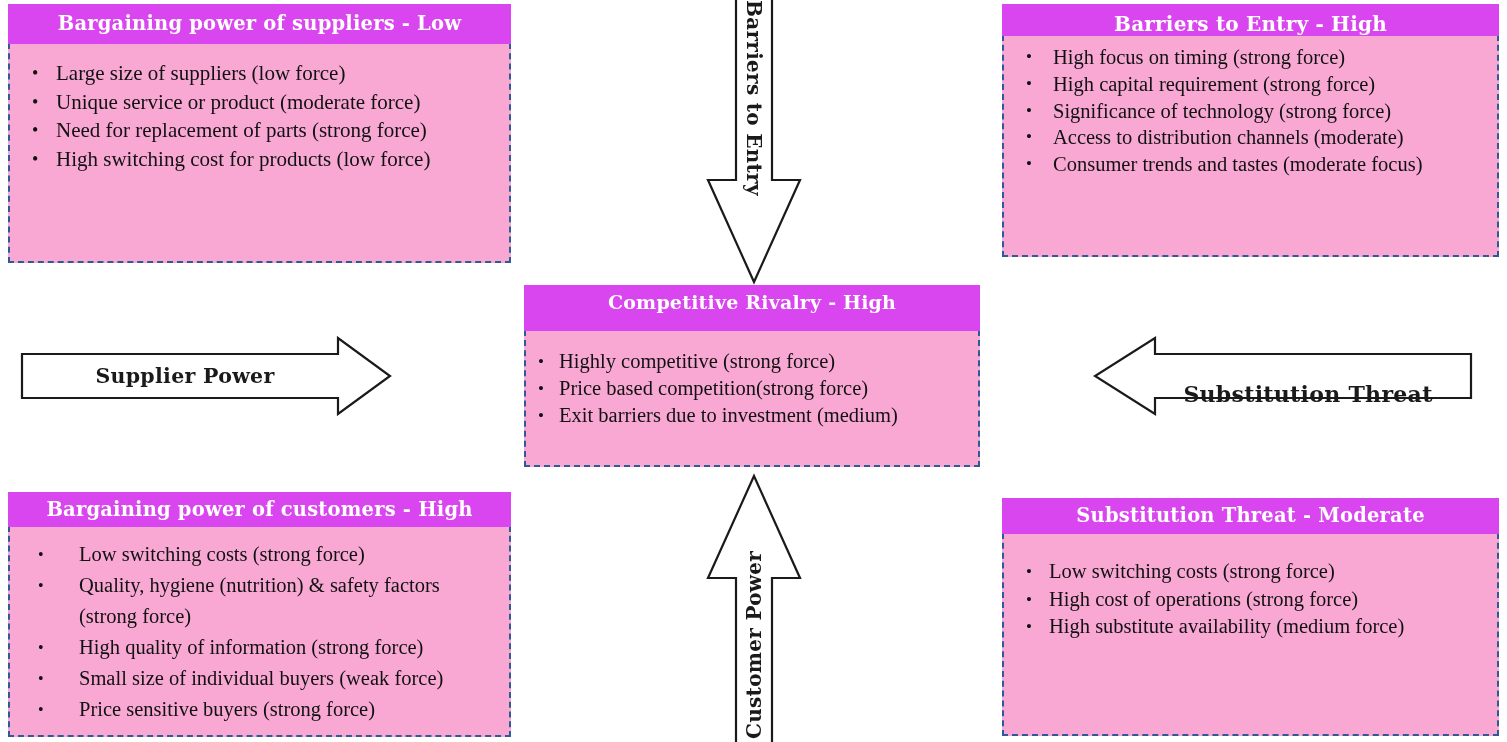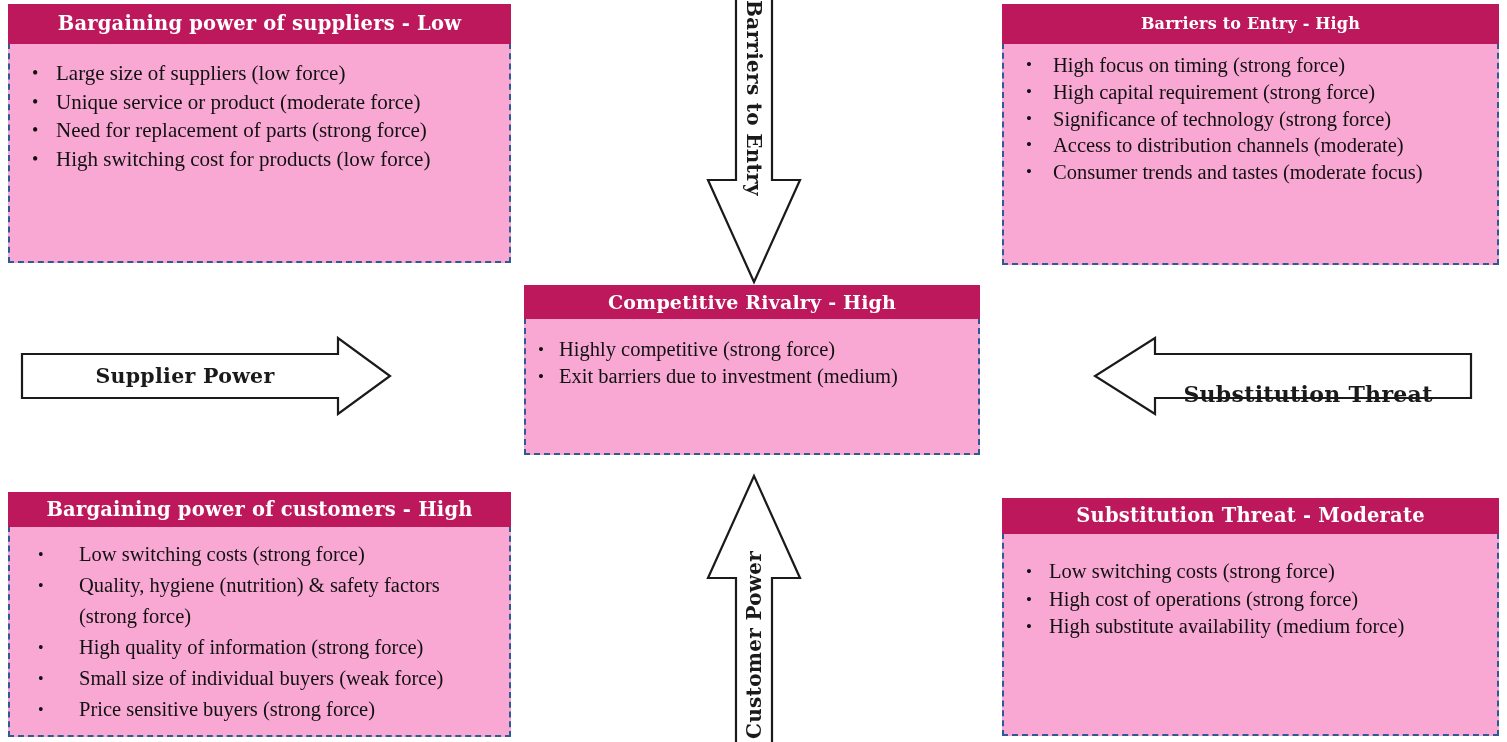--- a/index.html
+++ b/index.html
@@ -14,21 +14,21 @@
     overflow: hidden;
     font-family: "Liberation Serif", "DejaVu Serif", serif;
   }
 
   
   .force-box {
     position: absolute;
     box-sizing: border-box;
   }
   .force-header {
-    background: #be185d;
+    background: #d946ef;
     color: #ffffff;
     font-family: "DejaVu Serif", "Liberation Serif", serif;
     font-weight: bold;
     text-align: center;
     letter-spacing: 0.2px;
     box-sizing: border-box;
     position: relative;
     z-index: 3;
   }
   .force-body {
@@ -59,28 +59,28 @@
 
   
   #box-suppliers { left: 8px; top: 4px; width: 503px; }
   #box-suppliers .force-header { height: 40px; line-height: 40px; font-size: 19.5px; }
   #box-suppliers .force-body { height: 220px; padding: 16px 10px 0 22px; }
   #box-suppliers .force-body li { font-size: 21px; line-height: 28.5px; padding-left: 24px; }
   #box-suppliers .force-body li::before { font-size: 18px; }
 
   
   #box-barriers { left: 1002px; top: 4px; width: 497px; }
-  #box-barriers .force-header { height: 40px; line-height: 40px; font-size: 16px; }
+  #box-barriers .force-header { height: 32px; line-height: 40px; font-size: 20px; }
   #box-barriers .force-body { height: 222px; padding: 9px 8px 0 22px; }
   #box-barriers .force-body li { font-size: 20.5px; line-height: 26.8px; padding-left: 27px; }
   #box-barriers .force-body li::before { font-size: 17px; }
 
   
   #box-rivalry { left: 524px; top: 285px; width: 456px; }
-  #box-rivalry .force-header { height: 34px; line-height: 34px; font-size: 19px; }
+  #box-rivalry .force-header { height: 46px; line-height: 34px; font-size: 19px; }
   #box-rivalry .force-body { height: 137px; padding: 18px 8px 0 12px; }
   #box-rivalry .force-body li { font-size: 20.5px; line-height: 27px; padding-left: 21px; }
   #box-rivalry .force-body li::before { font-size: 17px; }
 
   
   #box-customers { left: 8px; top: 492px; width: 503px; }
   #box-customers .force-header { height: 35px; line-height: 35px; font-size: 19.5px; }
   #box-customers .force-body { height: 211px; padding: 13px 8px 0 28px; }
   #box-customers .force-body li { font-size: 20.5px; line-height: 31px; padding-left: 41px; }
   #box-customers .force-body li::before { font-size: 16px; }
@@ -165,20 +165,21 @@
       <li>Consumer trends and tastes (moderate focus)</li>
     </ul>
   </div>
 </div>
 
 <div class="force-box" id="box-rivalry">
   <div class="force-header">Competitive Rivalry - High</div>
   <div class="force-body">
     <ul>
       <li>Highly competitive (strong force)</li>
+      <li>Price based competition(strong force)</li>
       <li>Exit barriers due to investment (medium)</li>
     </ul>
   </div>
 </div>
 
 <div class="force-box" id="box-customers">
   <div class="force-header">Bargaining power of customers - High</div>
   <div class="force-body">
     <ul>
       <li>Low switching costs (strong force)</li>

